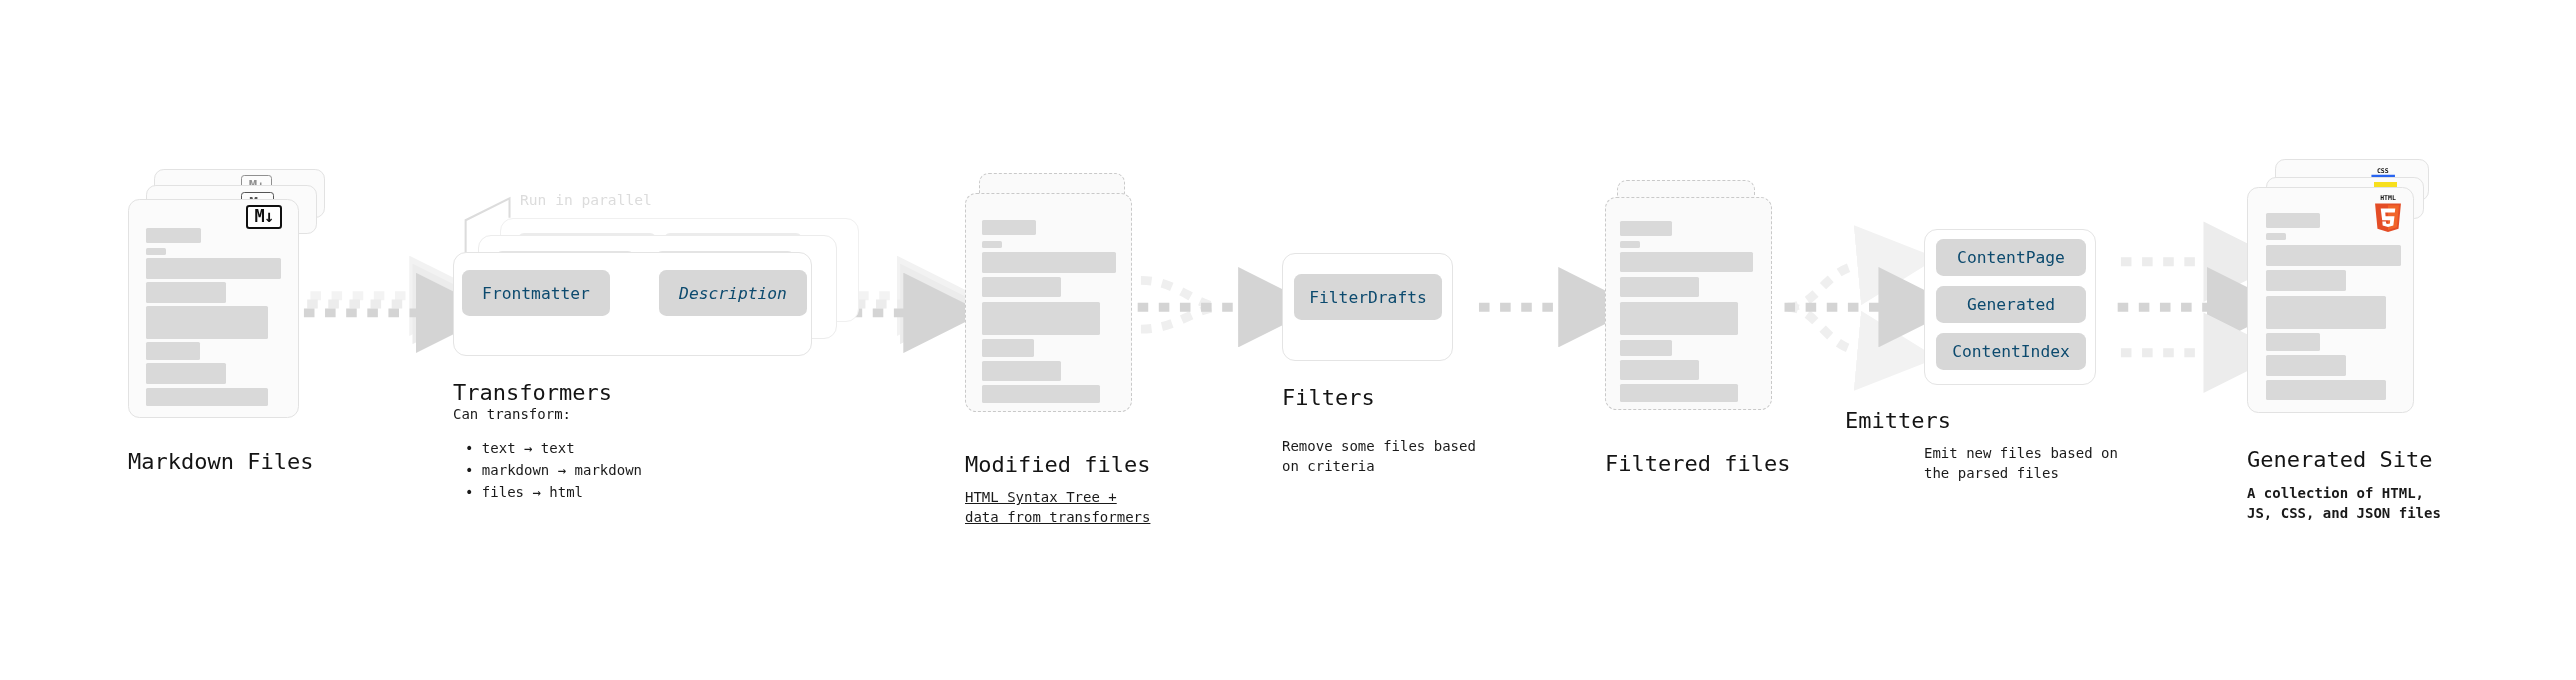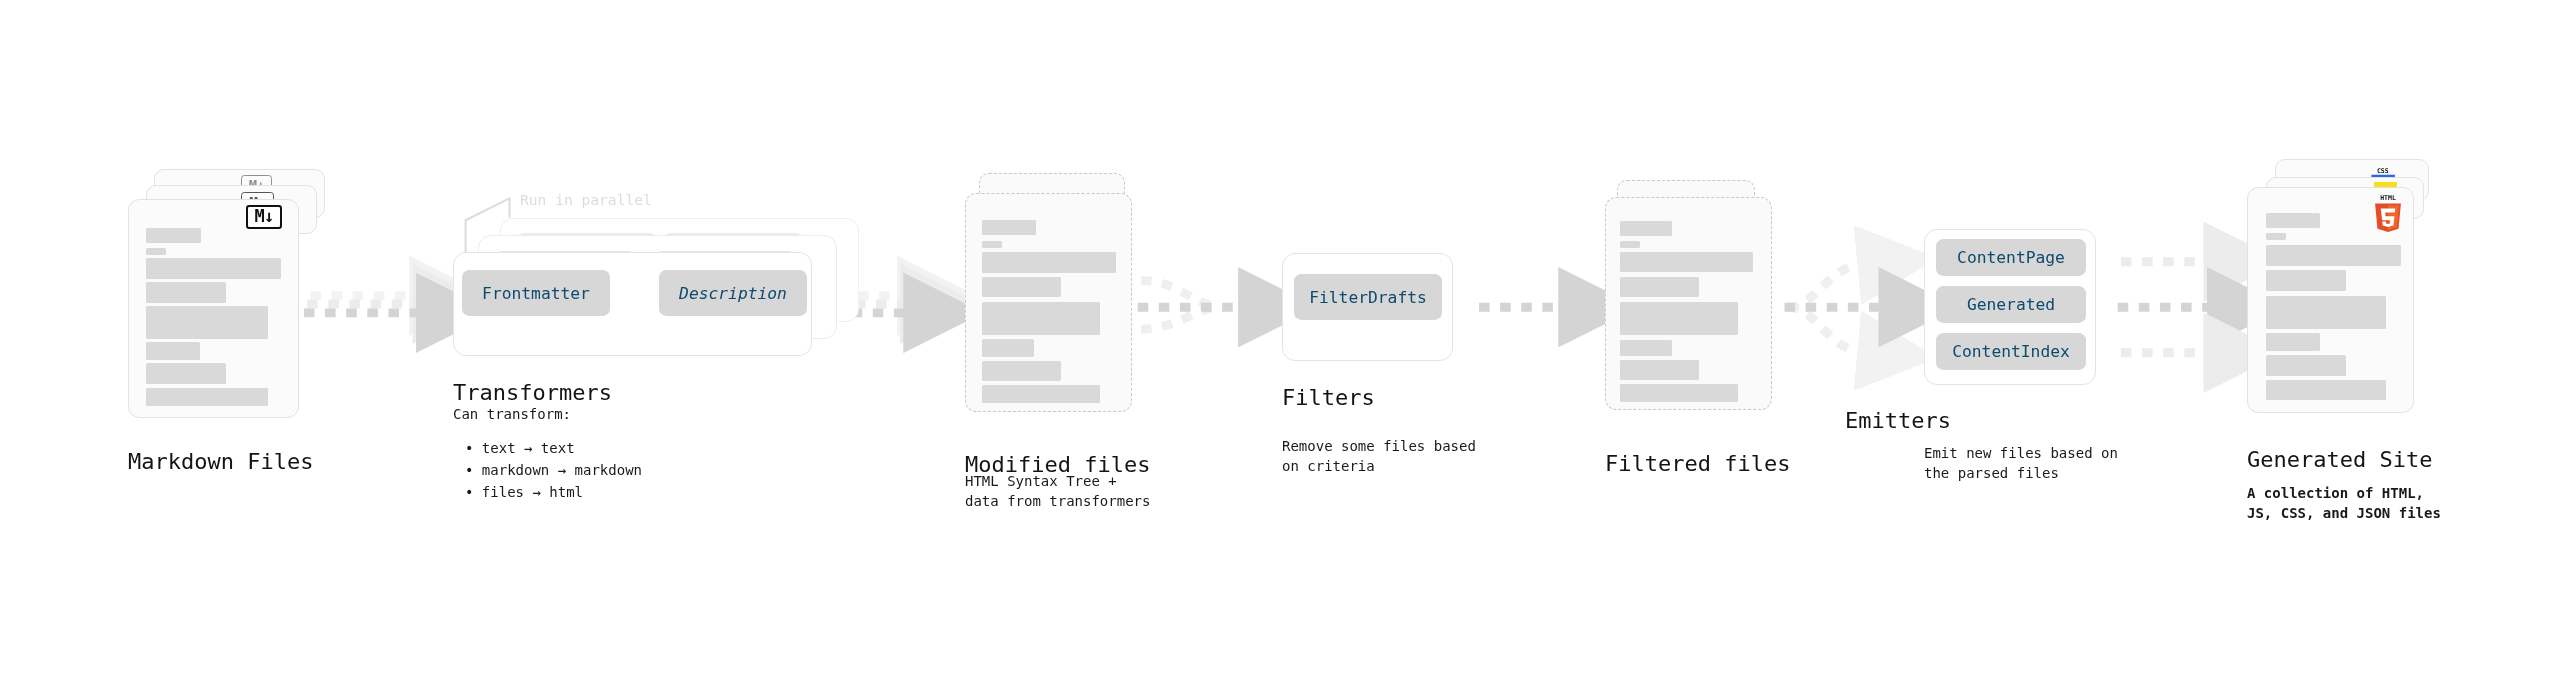--- a/index.html
+++ b/index.html
@@ -212,21 +212,21 @@
     <div class="skel" style="left:982px;top:220px;width:54px;height:14.6px;"></div>
     <div class="skel" style="left:982px;top:241px;width:19.5px;height:7.3px;"></div>
     <div class="skel" style="left:982px;top:252px;width:134px;height:21px;"></div>
     <div class="skel" style="left:982px;top:277px;width:79px;height:19.5px;"></div>
     <div class="skel" style="left:982px;top:302px;width:118px;height:32.5px;"></div>
     <div class="skel" style="left:982px;top:339px;width:52px;height:18px;"></div>
     <div class="skel" style="left:982px;top:361px;width:79px;height:20.3px;"></div>
     <div class="skel" style="left:982px;top:385px;width:118px;height:18px;"></div>
 
     <div class="title" style="left:965px;top:452px;">Modified files</div>
-    <div class="sub" style="left:965px;top:472px;">HTML Syntax Tree +
+    <div class="sub" style="left:965px;top:488px;text-decoration:underline;">HTML Syntax Tree +
 data from transformers</div>
   </div>
 
   <div class="node">
     <div class="groupbox" style="left:1282px;top:253px;width:171px;height:108px;"></div>
     <div class="pill" style="left:1294px;top:274px;width:148px;height:46px;">FilterDrafts</div>
 
     <div class="title" style="left:1282px;top:385px;">Filters</div>
     <div class="sub" style="left:1282px;top:421px;margin-top:16px;">Remove some files based
 on criteria</div>

